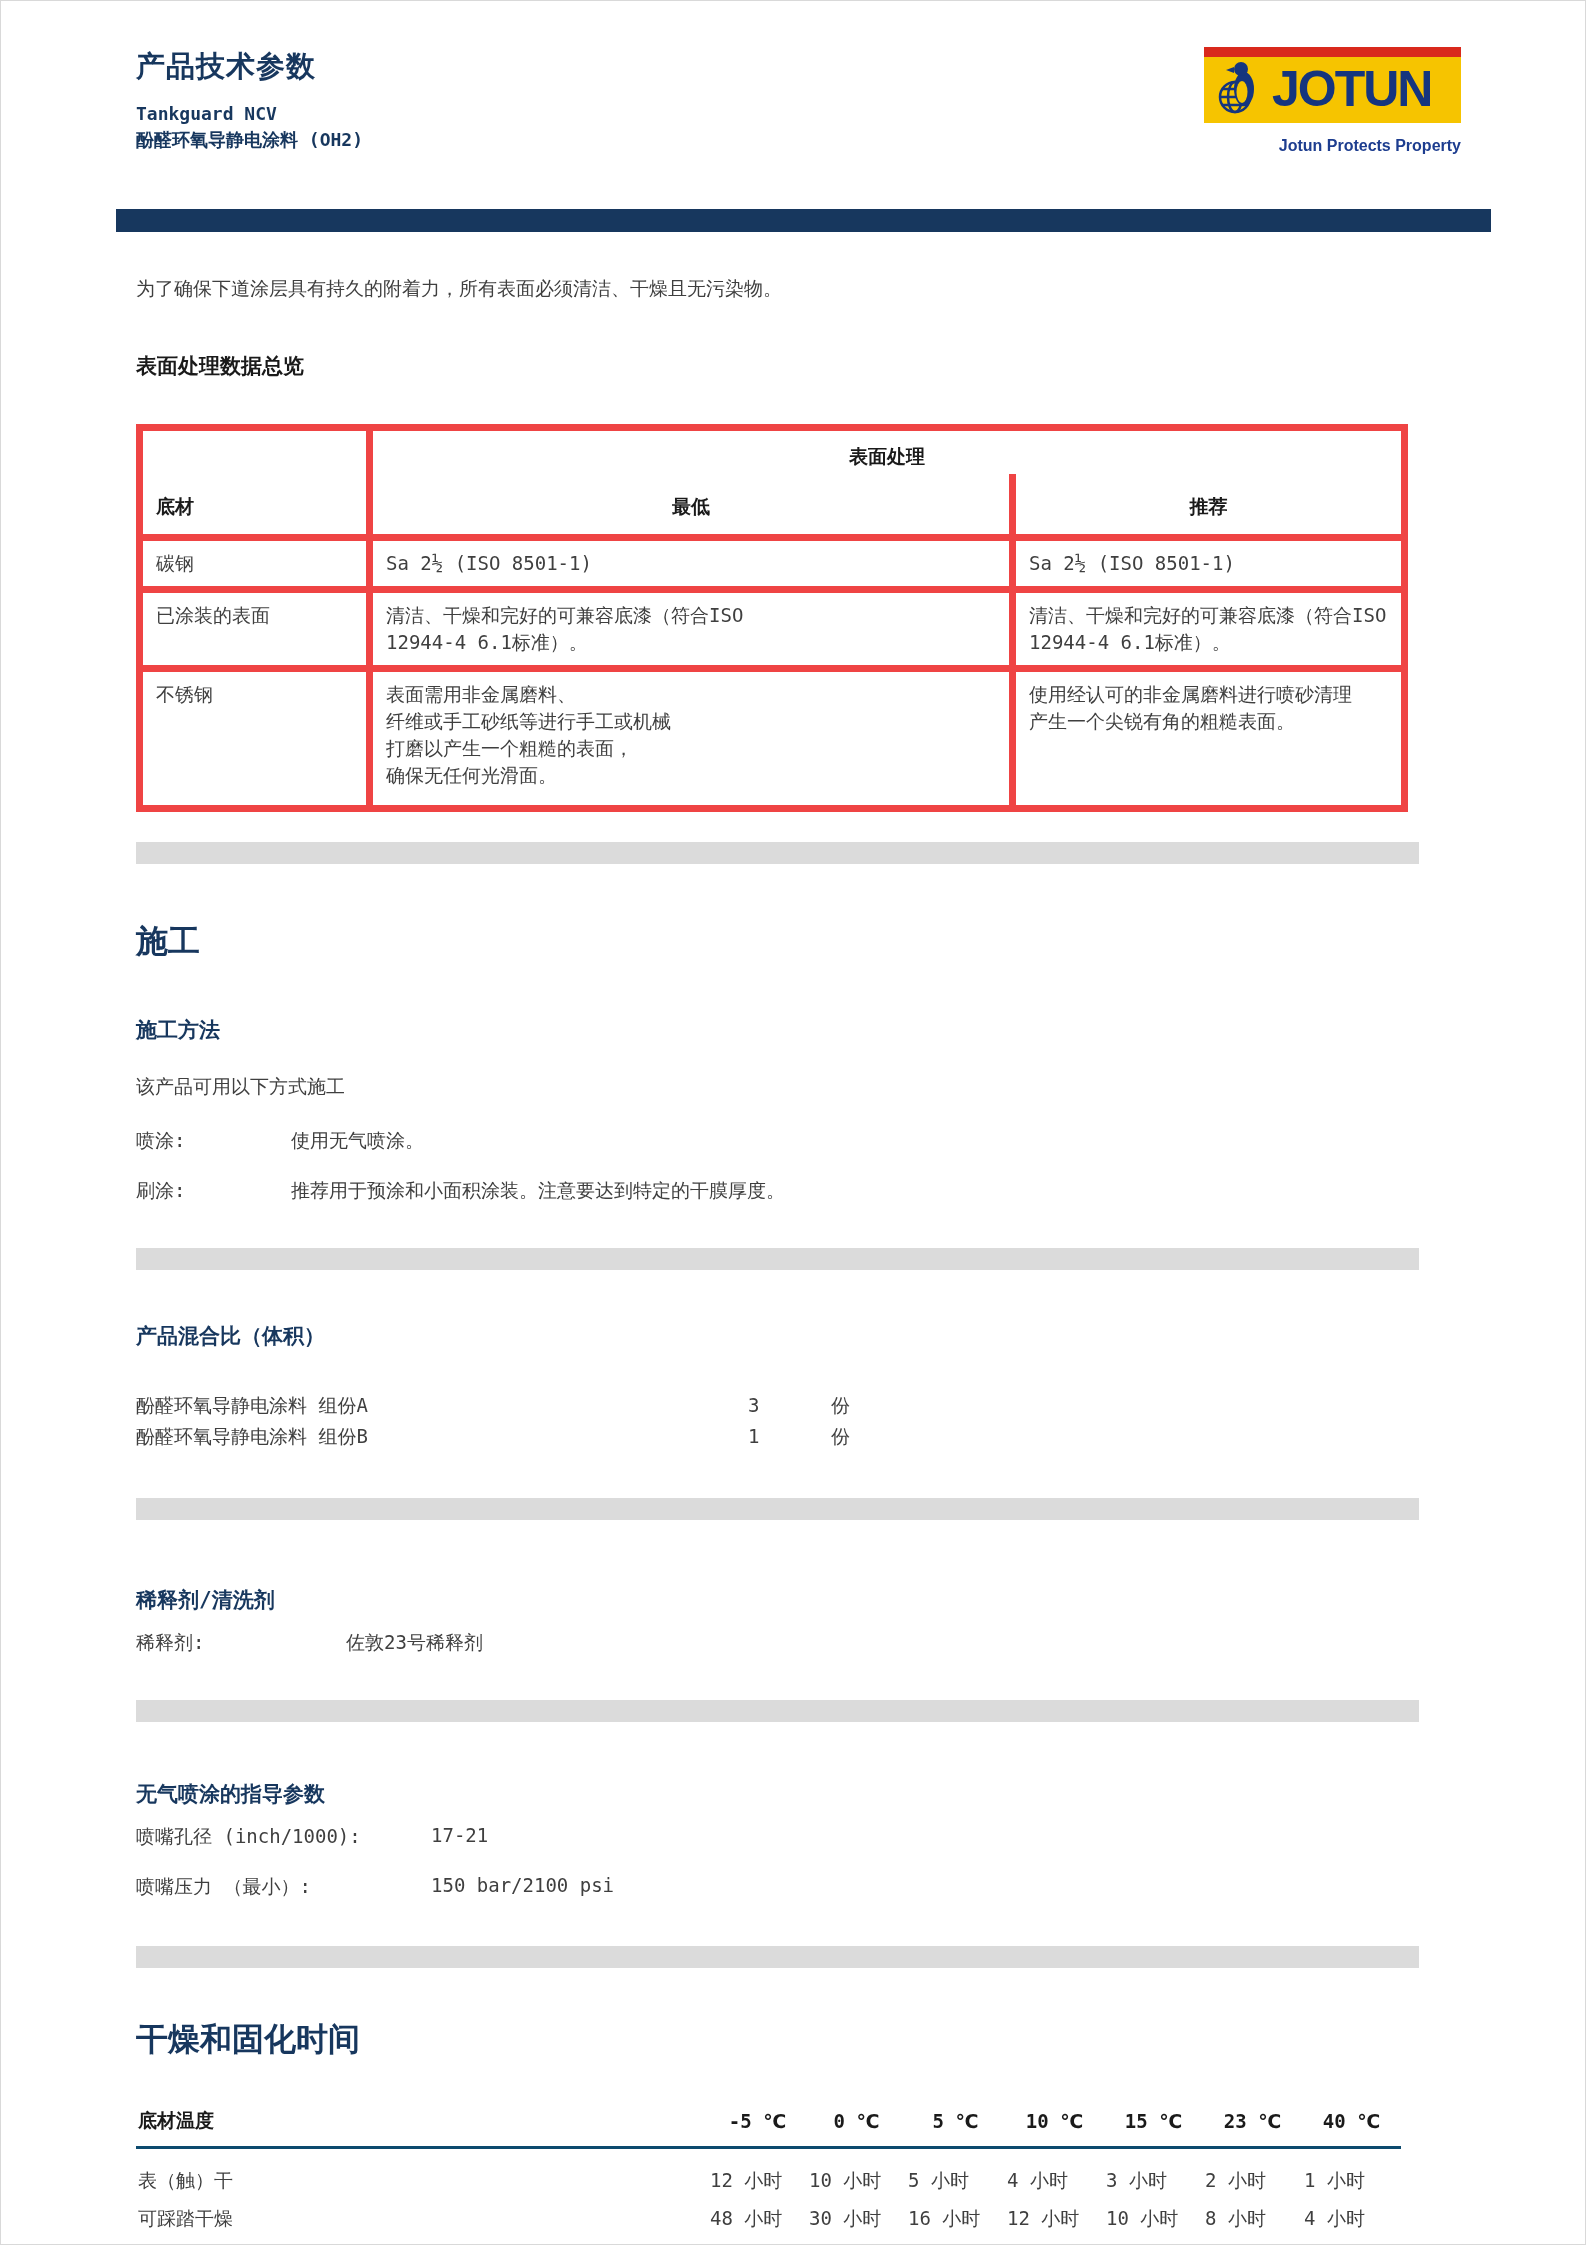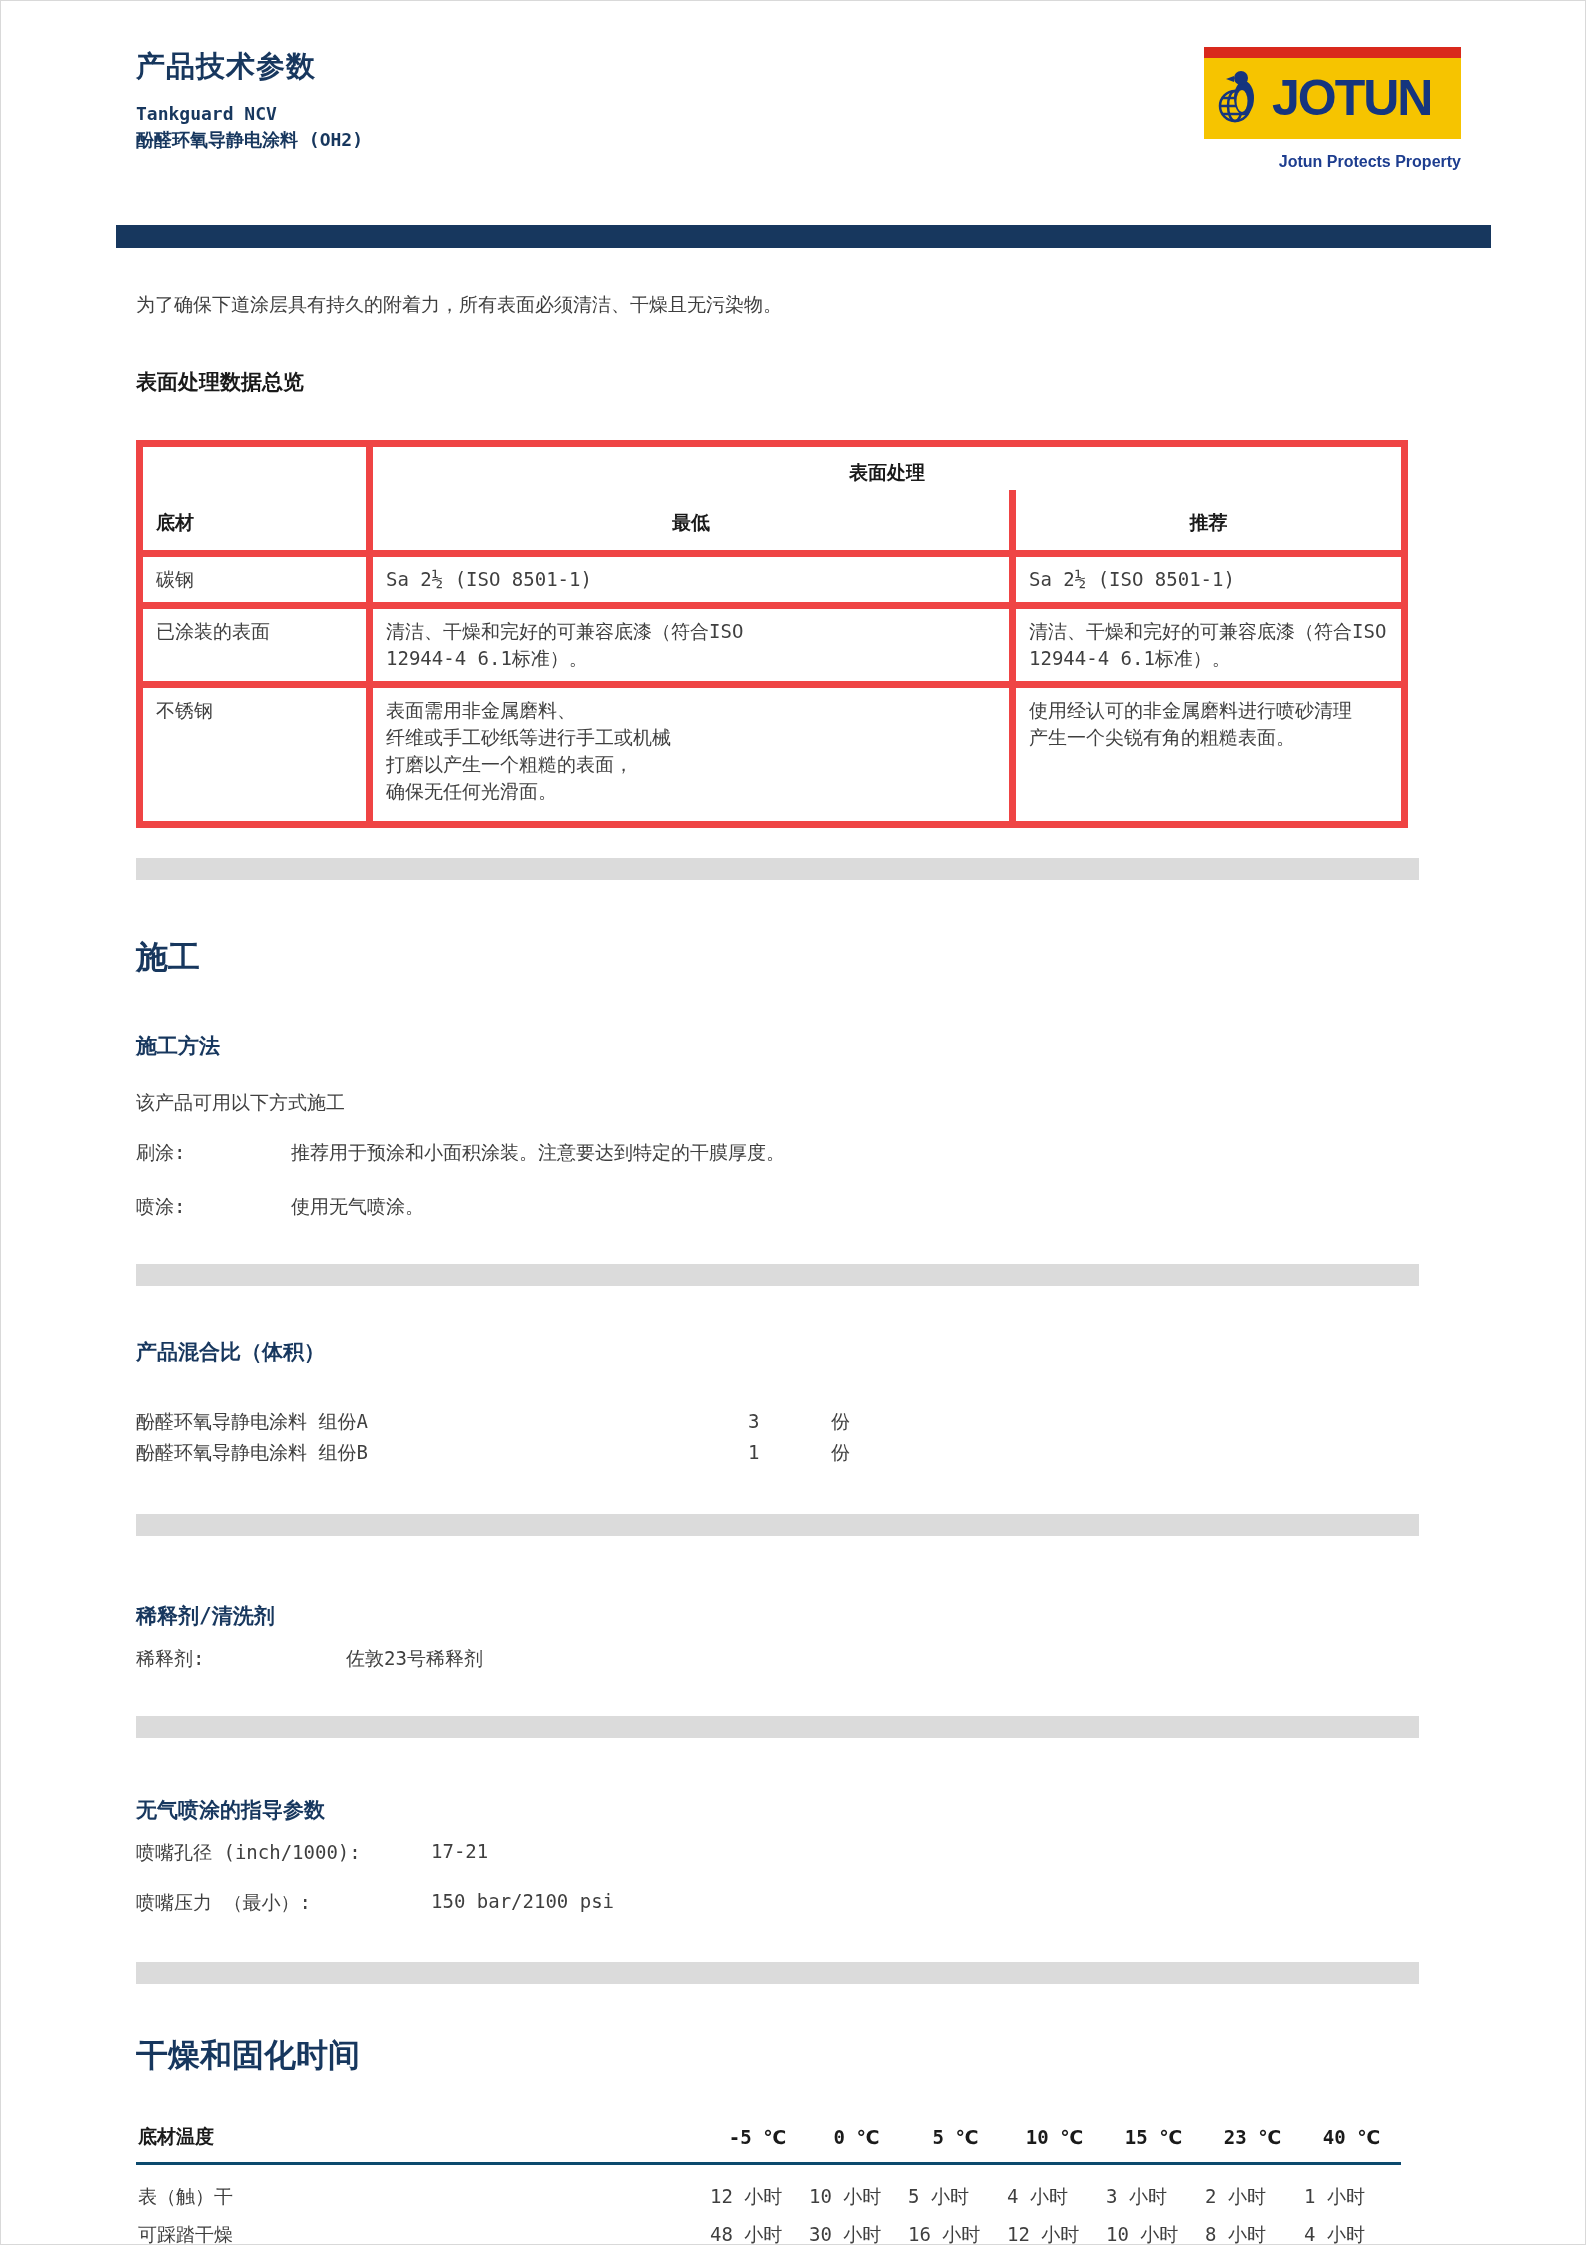--- a/index.html
+++ b/index.html
@@ -8,21 +8,21 @@
   .page {
     position:relative; width:1586px; height:2245px; margin:0 auto;
     background:#ffffff; border:1px solid #d9d9d9; overflow:hidden;
   }
   
   .doc-header { margin:46px 0 0 135px; width:1325px; display:flex; justify-content:space-between; align-items:flex-start; }
   .page-title { color:#17375e; font-size:29px; font-weight:bold; letter-spacing:1px; }
   .product-name { color:#17375e; font-size:18px; font-weight:bold; margin-top:16px; }
   .product-sub { color:#17375e; font-size:18px; font-weight:bold; margin-top:4px; }
   .logo-block { display:flex; flex-direction:column; align-items:flex-end; }
-  .logo { width:257px; height:92px; background:#f6c400; display:flex; flex-direction:column; overflow:hidden; }
+  .logo { width:257px; height:76px; background:#f6c400; display:flex; flex-direction:column; overflow:hidden; }
   .logo-stripe { height:11px; width:100%; background:#d9291c; }
   .logo-body { flex:1; display:flex; align-items:center; justify-content:flex-start; padding:2px 10px 4px 12px; }
   .logo-text { color:#15357e; font-family:"Liberation Sans","DejaVu Sans",sans-serif; font-weight:bold; font-size:50px; letter-spacing:-2px; line-height:1; margin-left:4px; }
   .tagline { margin-top:14px; color:#1d3d8f; font-family:"Liberation Sans","DejaVu Sans",sans-serif; font-weight:bold; font-size:16px;text-align:center; }
   
   .navy-bar { margin:54px 0 0 115px; width:1375px; height:23px; background:#17375e; }
   .band { margin-left:135px; width:1283px; height:22px; background:#dbdbdb; }
   .intro { margin:44px 0 0 135px; font-size:19px; }
   .sec-black { margin:50px 0 0 135px; font-size:21px; font-weight:bold; color:#1a1a1a; }
   .sec-navy { color:#17375e; font-size:21px; font-weight:bold; margin-left:135px; }
@@ -139,27 +139,27 @@
     </tr>
   </tbody>
     </table>
 
   <div class="band" style="margin-top:30px"></div>
 
   <h2 class="sec-navy-xl" style="margin-top:56px">施工</h2>
   <h3 class="sec-navy" style="margin-top:52px">施工方法</h3>
   <p class="app-intro">该产品可用以下方式施工</p>
 
+  <div class="kv" style="margin-top:28px">
+    <span class="kv-label">喷涂:</span>
+    <span class="kv-value">使用无气喷涂。</span>
+  </div>
   <div class="kv" style="margin-top:24px">
     <span class="kv-label">刷涂:</span>
     <span class="kv-value">推荐用于预涂和小面积涂装。注意要达到特定的干膜厚度。</span>
-  </div>
-  <div class="kv" style="margin-top:28px">
-    <span class="kv-label">喷涂:</span>
-    <span class="kv-value">使用无气喷涂。</span>
   </div>
 
   <div class="band" style="margin-top:44px"></div>
 
   <h3 class="sec-navy" style="margin-top:52px">产品混合比（体积）</h3>
   <div class="mix-row" style="margin-top:40px">
     <span class="mix-comp">酚醛环氧导静电涂料 组份A</span>
     <span class="mix-ratio">3</span>
     <span class="mix-unit">份</span>
   </div>

